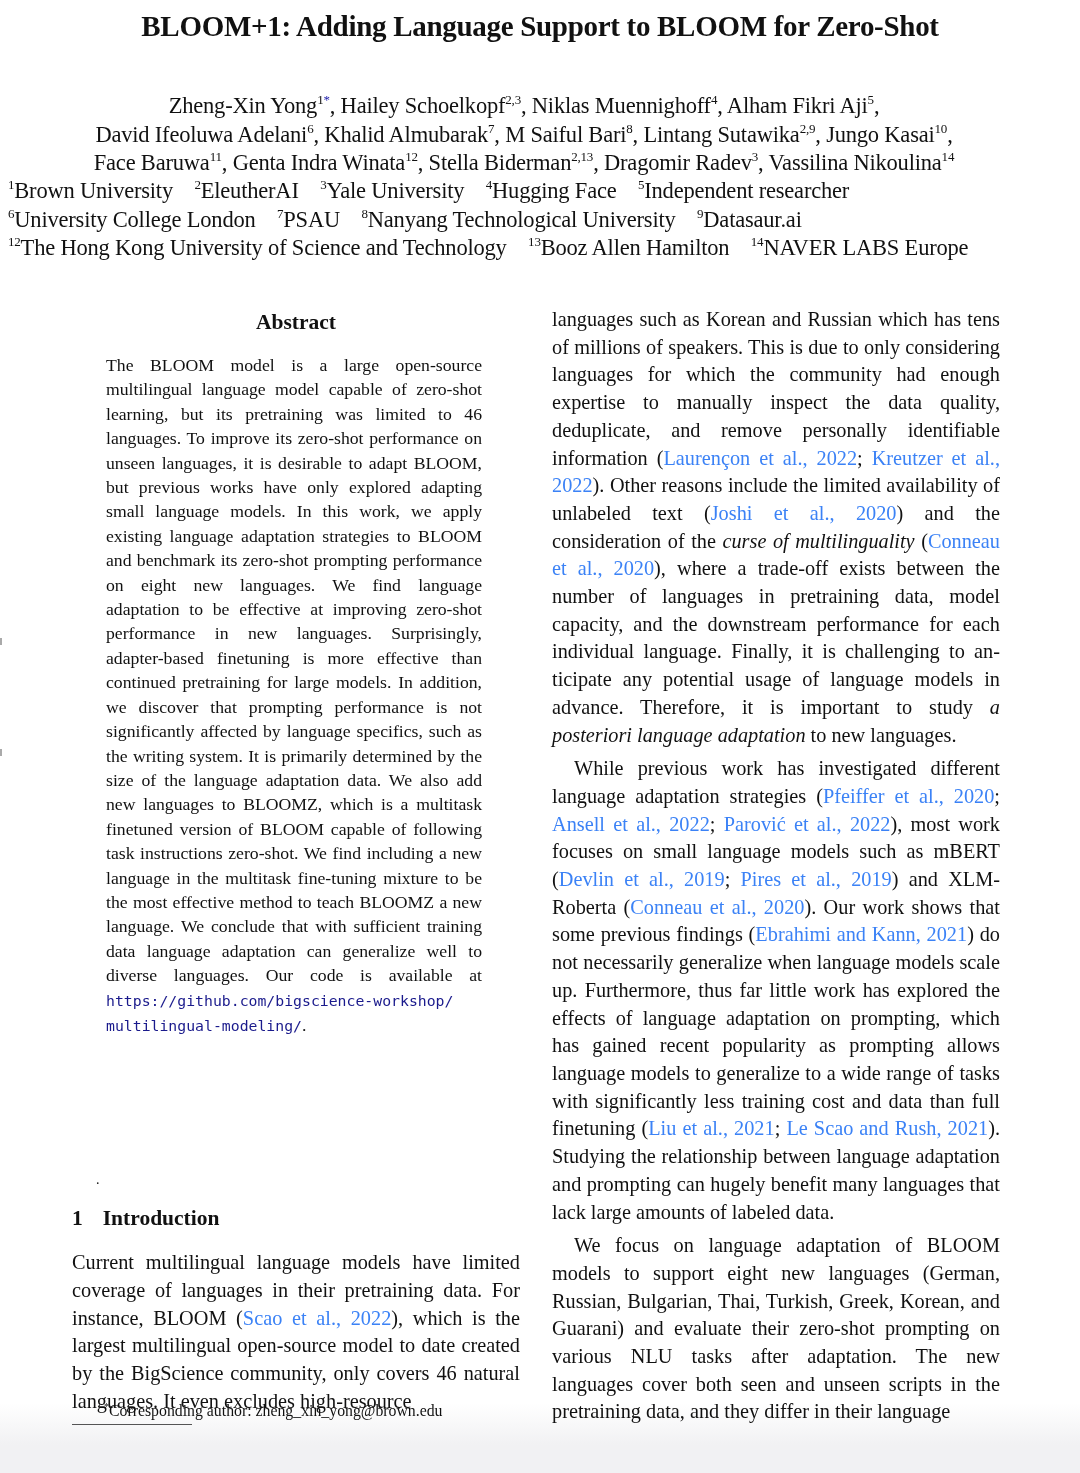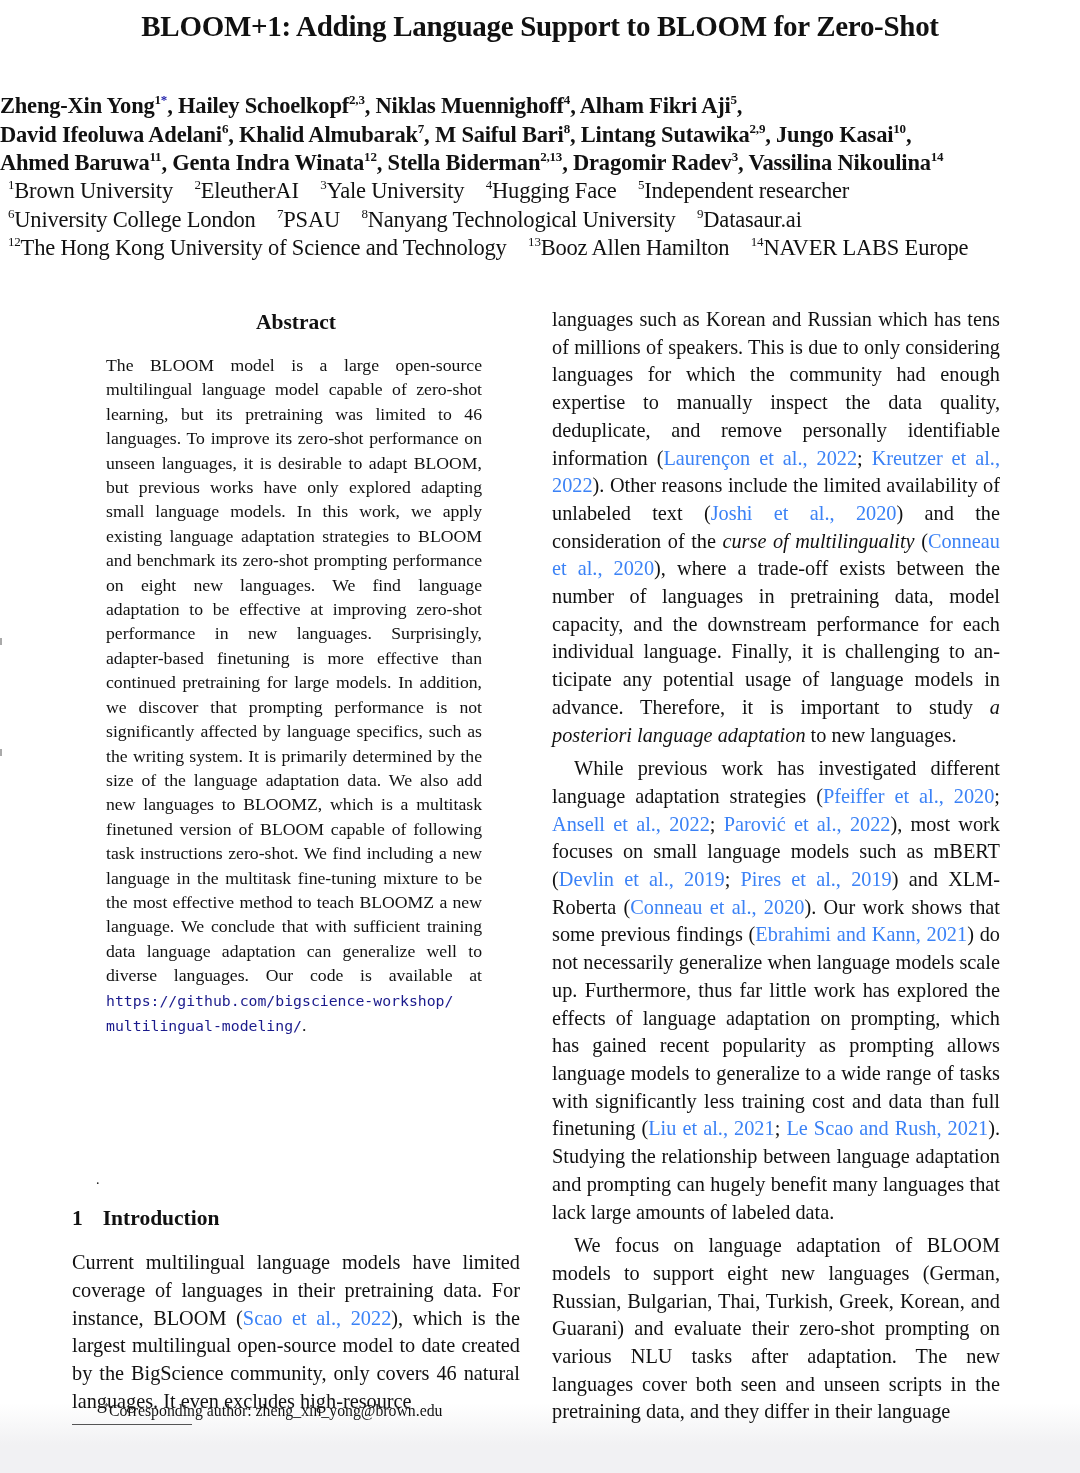--- a/index.html
+++ b/index.html
@@ -16,21 +16,21 @@
     z-index: 0;
   }
   .page { position: relative; z-index: 1; }
   .title {
     position: absolute; left: 0; width: 1080px; top: 10px;
     text-align: center; font-weight: bold; font-size: 29px; line-height: 33px;
     letter-spacing: -0.3px;
   }
   .authors {
     position: absolute; left: 0; width: 1048px; top: 92px;
-    text-align: left; font-weight: bold; font-size: 22.5px; line-height: 28.5px;
+    text-align: center; font-weight: normal; font-size: 22.5px; line-height: 28.5px;
     letter-spacing: -0.2px; white-space: nowrap;
   }
   .affils {
     position: absolute; left: 0; width: 1080px; top: 177px;
     font-size: 22.5px; line-height: 28.5px;
     white-space: nowrap; letter-spacing: -0.2px;
   }
   .affils .aff { margin: 0 8px; }
   sup { font-size: 13px; vertical-align: 9px; line-height: 0; }
   .star { color: #1a1aa8; }
@@ -80,21 +80,21 @@
   </div>
 
   <div class="authors">
     <div>
       <span><span>Zheng-Xin Yong</span><sup>1</sup><sup class="star">*</sup></span>, <span><span>Hailey Schoelkopf</span><sup>2,3</sup></span>, <span><span>Niklas Muennighoff</span><sup>4</sup></span>, <span><span>Alham Fikri Aji</span><sup>5</sup></span>,
     </div>
     <div>
       <span><span>David Ifeoluwa Adelani</span><sup>6</sup></span>, <span><span>Khalid Almubarak</span><sup>7</sup></span>, <span><span>M Saiful Bari</span><sup>8</sup></span>, <span><span>Lintang Sutawika</span><sup>2,9</sup></span>, <span><span>Jungo Kasai</span><sup>10</sup></span>,
     </div>
     <div>
-      <span><span>Ahmed Baruwa</span><sup>11</sup></span>, <span><span>Genta Indra Winata</span><sup>12</sup></span>, <span><span>Stella Biderman</span><sup>2,13</sup></span>, <span><span>Dragomir Radev</span><sup>3</sup></span>, <span><span>Vassilina Nikoulina</span><sup>14</sup></span>
+      <span><span>Face Baruwa</span><sup>11</sup></span>, <span><span>Genta Indra Winata</span><sup>12</sup></span>, <span><span>Stella Biderman</span><sup>2,13</sup></span>, <span><span>Dragomir Radev</span><sup>3</sup></span>, <span><span>Vassilina Nikoulina</span><sup>14</sup></span>
     </div>
   </div>
 
   <div class="affils">
     <div>
       <span class="aff"><sup>1</sup><span>Brown University</span></span>
       <span class="aff"><sup>2</sup><span>EleutherAI</span></span>
       <span class="aff"><sup>3</sup><span>Yale University</span></span>
       <span class="aff"><sup>4</sup><span>Hugging Face</span></span>
       <span class="aff"><sup>5</sup><span>Independent researcher</span></span>

